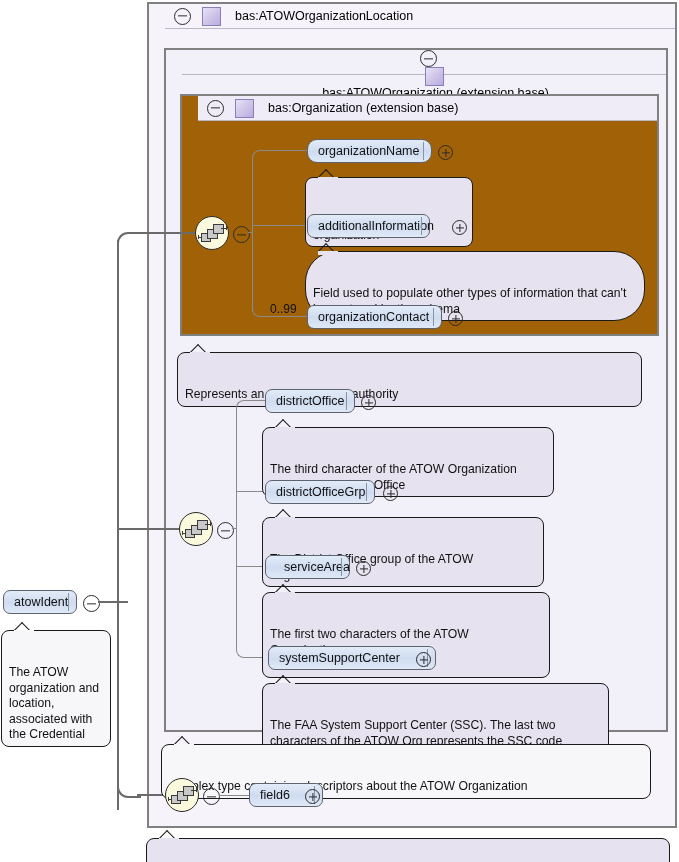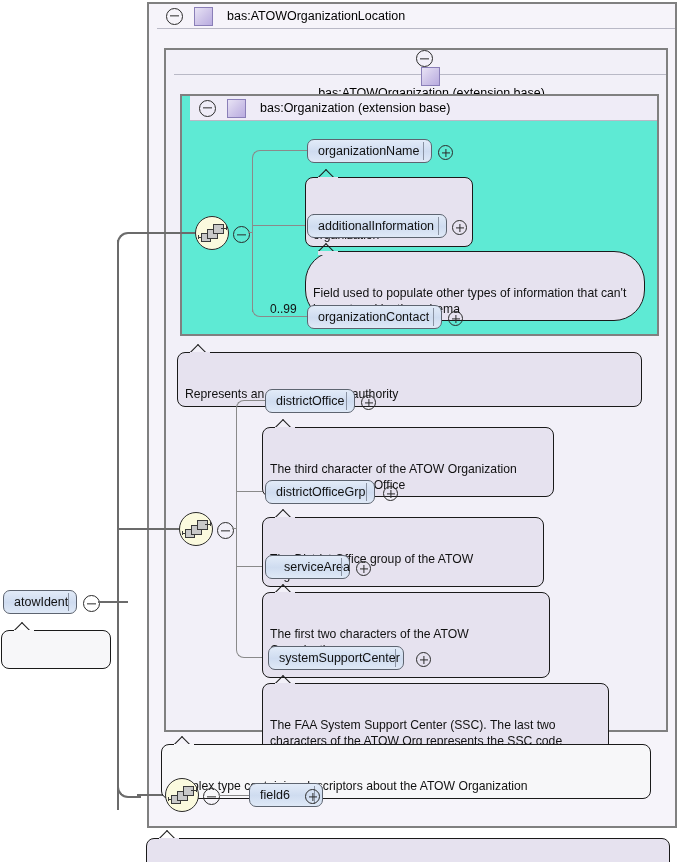--- a/index.html
+++ b/index.html
@@ -2,21 +2,21 @@
 <html><head>
 <meta charset="utf-8">
 <style>
   html,body{margin:0;padding:0;background:#ffffff;}
   body{width:679px;height:862px;position:relative;overflow:hidden;
        font-family:"Liberation Sans","DejaVu Sans",sans-serif;
        -webkit-font-smoothing:antialiased;}
 
   
   .box{position:absolute;border:2px solid #808080;box-sizing:border-box;}
-  .box-hdr{position:absolute;left:8px;right:0;top:0;height:25px;
+  .box-hdr{position:absolute;left:16px;right:0;top:0;height:25px;
            display:flex;align-items:center;box-sizing:border-box;
            border-bottom:1px solid #b9b9c6;}
   .box-title{font-size:12.5px;color:#000;white-space:nowrap;}
 
   .minus{width:15px;height:15px;border:1.3px solid #2b2b2b;border-radius:50%;
          position:relative;flex:0 0 auto;background:transparent;}
   .minus:before{content:"";position:absolute;left:3px;right:3px;top:50%;
                 height:1.3px;background:#2b2b2b;transform:translateY(-50%);}
 
   .plus{width:13px;height:13px;border:1.2px solid #2b2b2b;border-radius:50%;
@@ -80,36 +80,41 @@
 </div>
 
 <div class="box" style="left:164px;top:48px;width:504px;height:684px;background:#f2f0f8;">
   <div class="box-hdr" style="padding-left:9px;background:#f2f0f8;flex-direction:column;">
     <div class="minus"></div>
     <div class="ctsq" style="margin-left:11px;"></div>
     <div class="box-title" style="margin-left:14px;">bas:ATOWOrganization (extension base)</div>
   </div>
 </div>
 
-<div class="box" style="left:180px;top:94px;width:479px;height:242px;background:#5eead4;">
+<div class="box" style="left:180px;top:94px;width:479px;height:242px;background:#a16207;">
   <div class="box-hdr" style="padding-left:9px;background:#efecf7;">
     <div class="minus"></div>
     <div class="ctsq" style="margin-left:11px;"></div>
     <div class="box-title" style="margin-left:14px;">bas:Organization (extension base)</div>
   </div>
 </div>
 
 <div class="el" style="left:3px;top:590px;width:74px;">
   <span>atowIdent</span>
 </div>
 
 <div class="minus" style="position:absolute;left:83px;top:595px;"></div>
 
 <div class="ann white" style="left:1px;top:630px;width:110px;">
   <span class="notch"></span><span class="notchfill"></span>
+  <span>The ATOW
+organization and
+location,
+associated with
+the Credential</span>
 </div>
 
 <div class="ln" style="left:98px;top:601px;width:30px;height:2px;"></div>
 
 <div class="ln" style="left:117px;top:240px;width:2px;height:570px;"></div>
 
 <div class="curve" style="left:117px;top:232px;width:22px;height:22px;border-right:none;border-bottom:none;border-top-left-radius:11px;"></div>
 <div class="ln" style="left:137px;top:232px;width:58px;height:2px;"></div>
 
 <div class="ln" style="left:117px;top:528px;width:62px;height:2px;"></div>
@@ -129,30 +134,30 @@
 <div class="minus" style="position:absolute;left:233px;top:226px;"></div>
 
 <div class="curve thin" style="left:252px;top:150px;width:11px;height:11px;border-right:none;border-bottom:none;border-top-left-radius:8px;"></div>
 <div class="ln thin" style="left:252px;top:160px;width:1px;height:152px;"></div>
 <div class="ln thin" style="left:262px;top:150px;width:46px;height:1px;"></div>
 <div class="ln thin" style="left:248px;top:232px;width:5px;height:1px;"></div>
 <div class="ln thin" style="left:252px;top:225px;width:55px;height:1px;"></div>
 <div class="curve thin" style="left:252px;top:305px;width:11px;height:11px;border-right:none;border-top:none;border-bottom-left-radius:8px;"></div>
 <div class="ln thin" style="left:262px;top:316px;width:45px;height:1px;"></div>
 
-<div class="el" style="left:307px;top:139px;width:125px;">
+<div class="el" style="left:307px;top:139px;width:125px;border-radius:10px;">
   <span>organizationName</span>
 </div>
 <div class="plus" style="left:438px;top:145px;"></div>
 <div class="ann" style="left:305px;top:177px;width:168px;">
   <span class="notch"></span><span class="notchfill"></span>
   <span>The name of the organization</span>
 </div>
 
-<div class="el" style="left:307px;top:214px;width:140px;">
+<div class="el" style="left:307px;top:214px;width:123px;">
   <span>additionalInformation</span>
 </div>
 <div class="plus" style="left:452px;top:220px;"></div>
 <div class="ann" style="left:305px;top:251px;width:340px;border-radius:31px;">
   <span class="notch"></span><span class="notchfill"></span>
   <span>Field used to populate other types of information that can't
 be captured by the schema</span>
 </div>
 
 <div class="card" style="left:270px;top:302px;">0..99</div>
@@ -208,21 +213,21 @@
 <div class="el" style="left:265px;top:555px;width:85px;padding-left:18px;">
   <span>serviceArea</span>
 </div>
 <div class="plus" style="left:356px;top:561px;"></div>
 <div class="ann" style="left:262px;top:592px;width:288px;">
   <span class="notch"></span><span class="notchfill"></span>
   <span>The first two characters of the ATOW Organization
 define the Service Area.</span>
 </div>
 
-<div class="el" style="left:268px;top:646px;width:136px;">
+<div class="el" style="left:268px;top:646px;width:168px;">
   <span>systemSupportCenter</span>
 </div>
 <div class="plus" style="left:416px;top:652px;"></div>
 <div class="ann" style="left:262px;top:683px;width:347px;">
   <span class="notch"></span><span class="notchfill"></span>
   <span>The FAA System Support Center (SSC). The last two
 characters of the ATOW Org represents the SSC code</span>
 </div>
 
 <div class="ann white" style="left:161px;top:744px;width:490px;">

